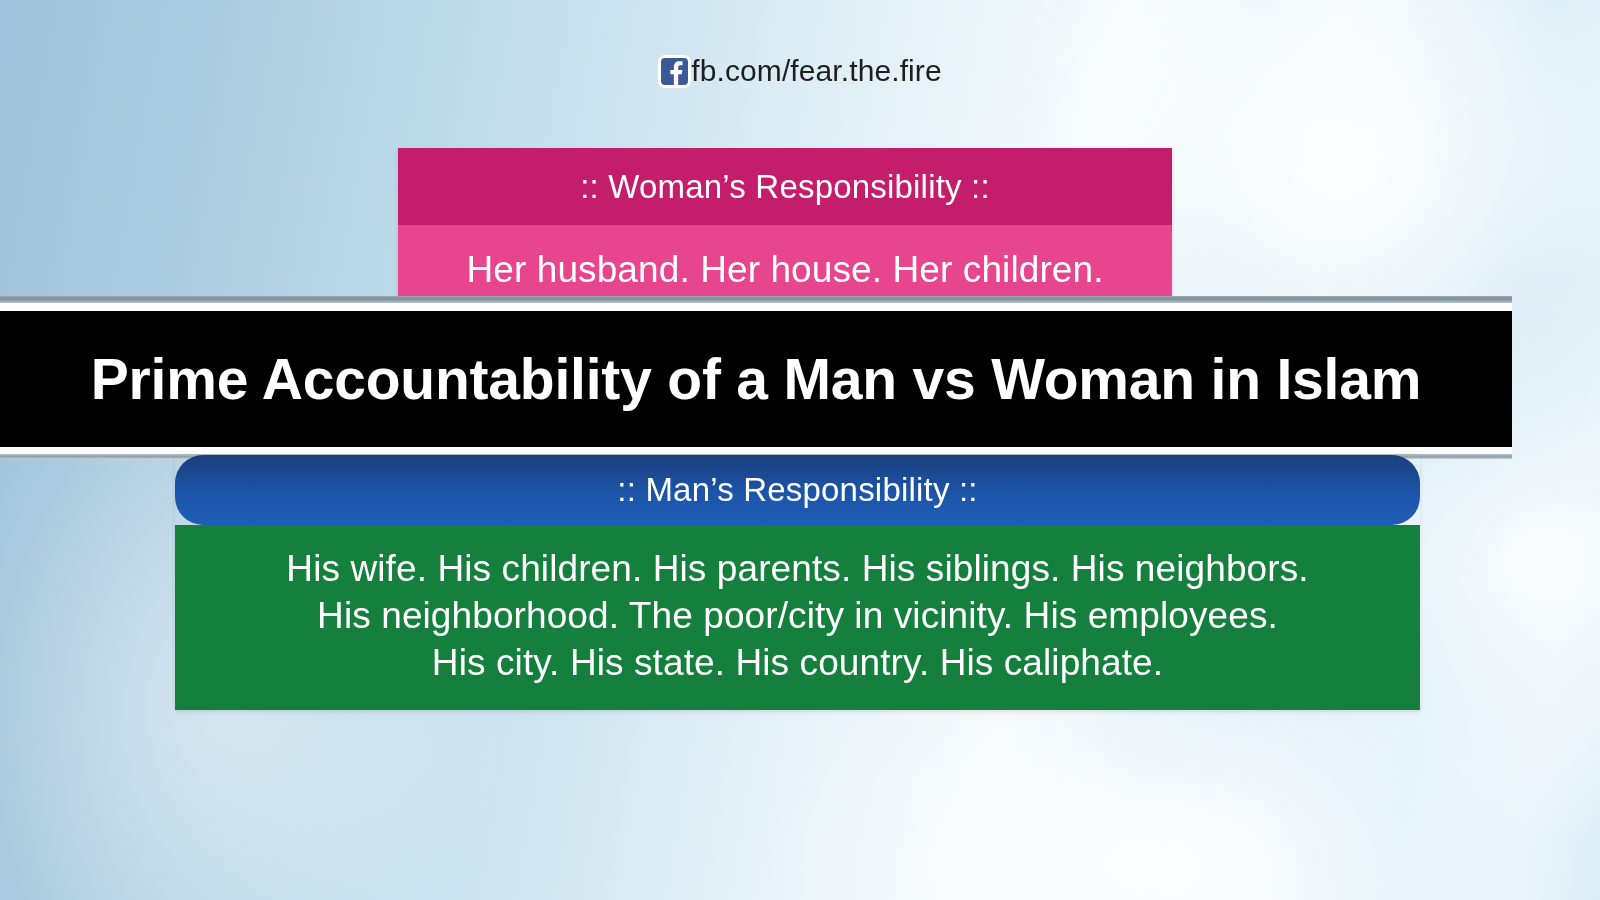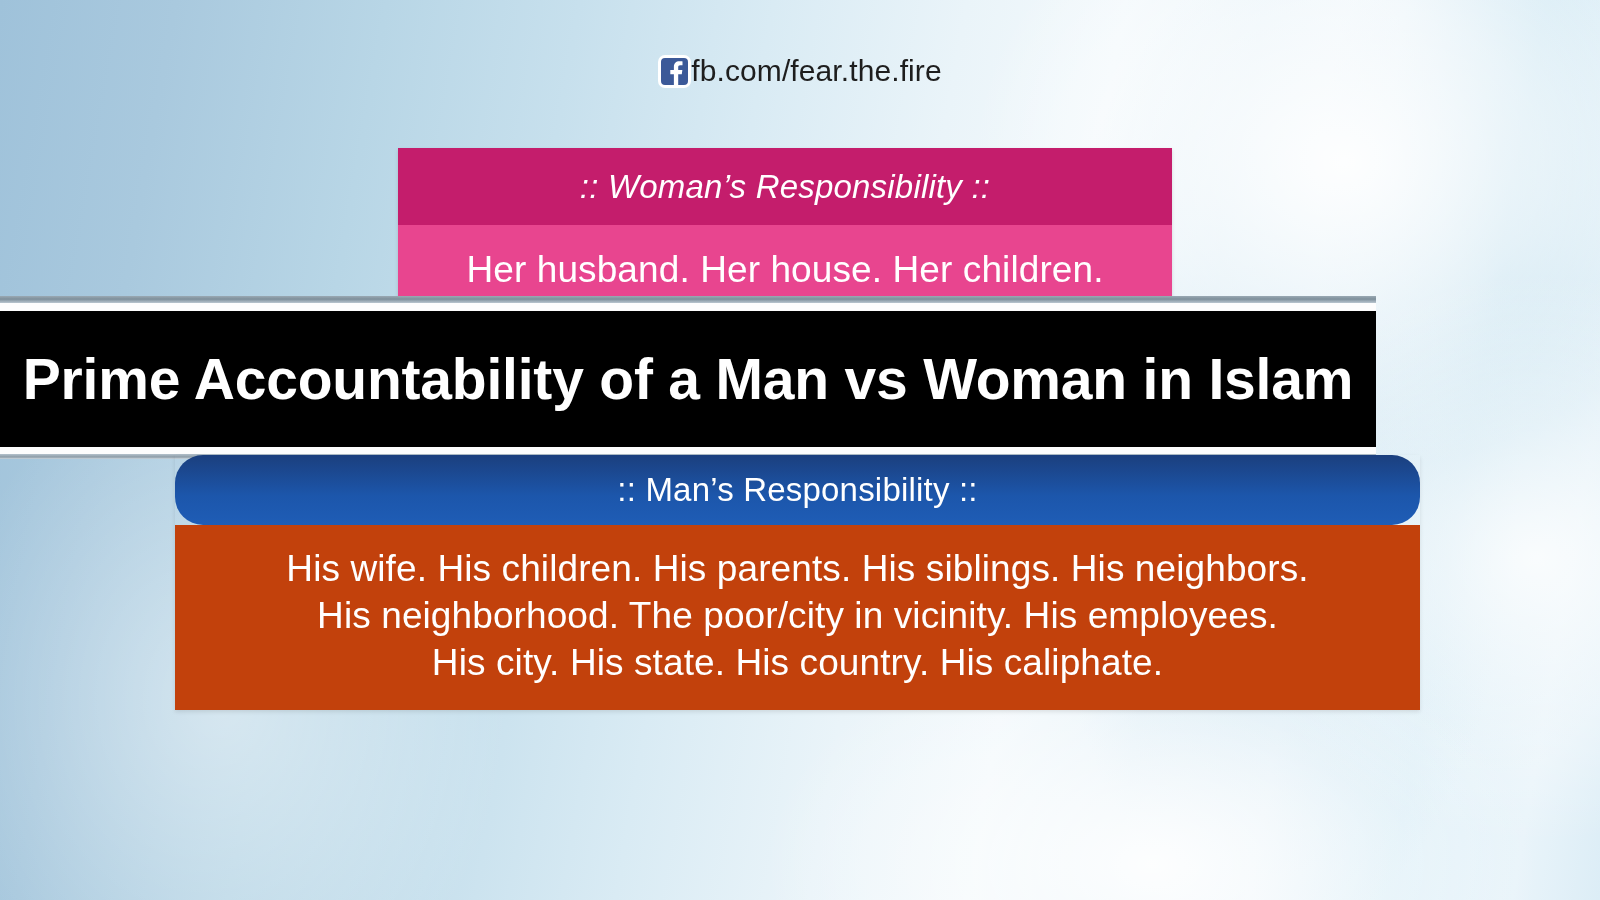--- a/index.html
+++ b/index.html
@@ -128,42 +128,41 @@
     height: 77px;
     display: flex;
     align-items: center;
     justify-content: center;
   }
   .pink-head .txt {
     font-size: 33px;
     color: #ffffff;
     letter-spacing: 0.2px;
     white-space: nowrap;
-    font-style: italic;
   }
   .pink-body {
     background: #e8458f;
     height: 90px;
     display: flex;
     align-items: center;
     justify-content: center;
   }
   .pink-body .txt {
     font-size: 37px;
     color: #ffffff;
     letter-spacing: 0.1px;
     white-space: nowrap;
   }
 
   
   .title-wrap {
     position: absolute;
     left: 0;
     top: 296px;
-    width: 1376px;
+    width: 1512px;
   }
   .rule-top {
     height: 7px;
     background: linear-gradient(180deg, #9aa9b3 0%, #7e8f9b 45%, #b9c6cf 100%);
   }
   .rule-gap {
     height: 8px;
     background: #fdfdfd;
   }
   .title-bar {
@@ -205,21 +204,21 @@
     justify-content: center;
     border-radius: 28px;
   }
   .blue-head .txt {
     font-size: 33px;
     color: #ffffff;
     letter-spacing: 0.2px;
     white-space: nowrap;
   }
   .blue-body {
-    background: #c2410c;
+    background: #15803d;
     padding: 20px 0 24px 0;
     text-align: center;
   }
   .blue-body .line {
     font-size: 37px;
     color: #ffffff;
     line-height: 47px;
     letter-spacing: 0.1px;
     white-space: nowrap;
   }

